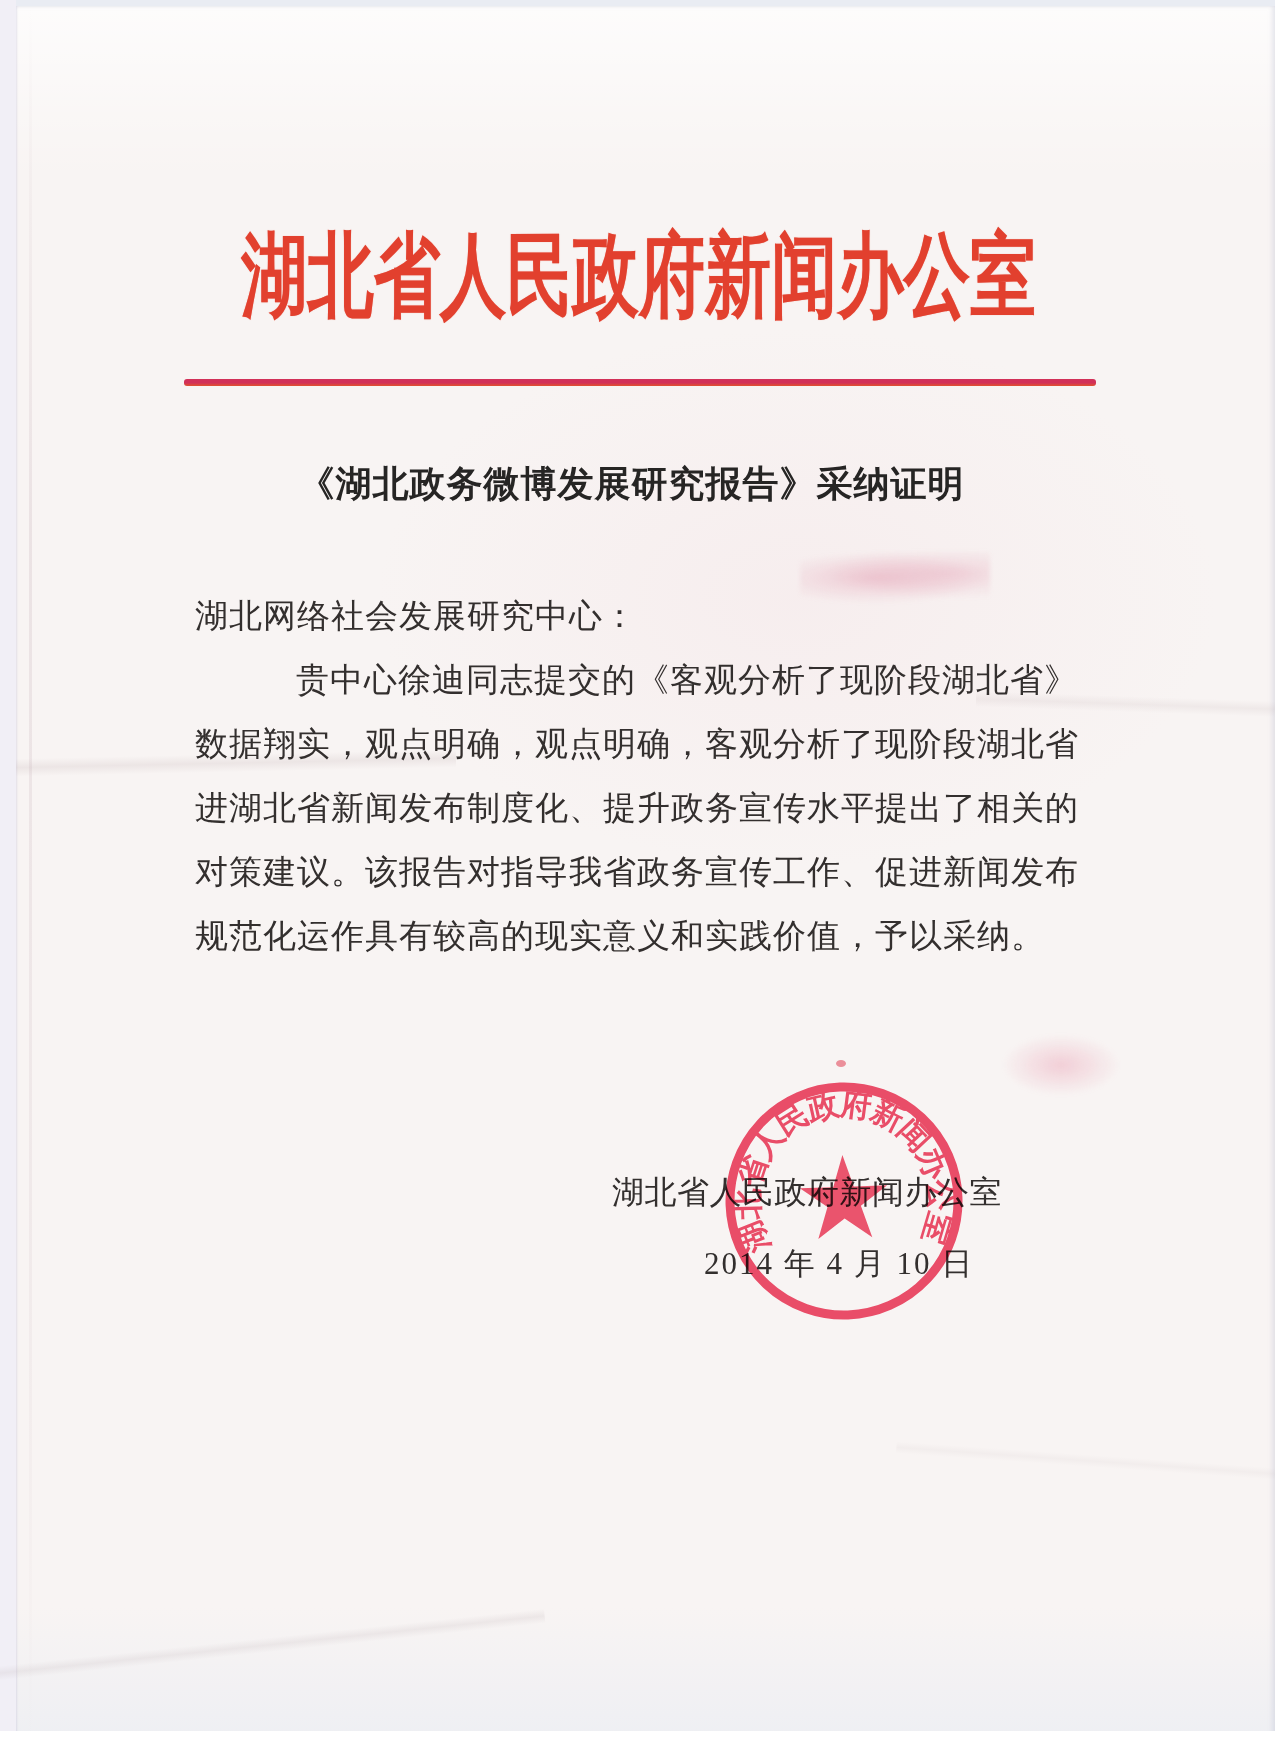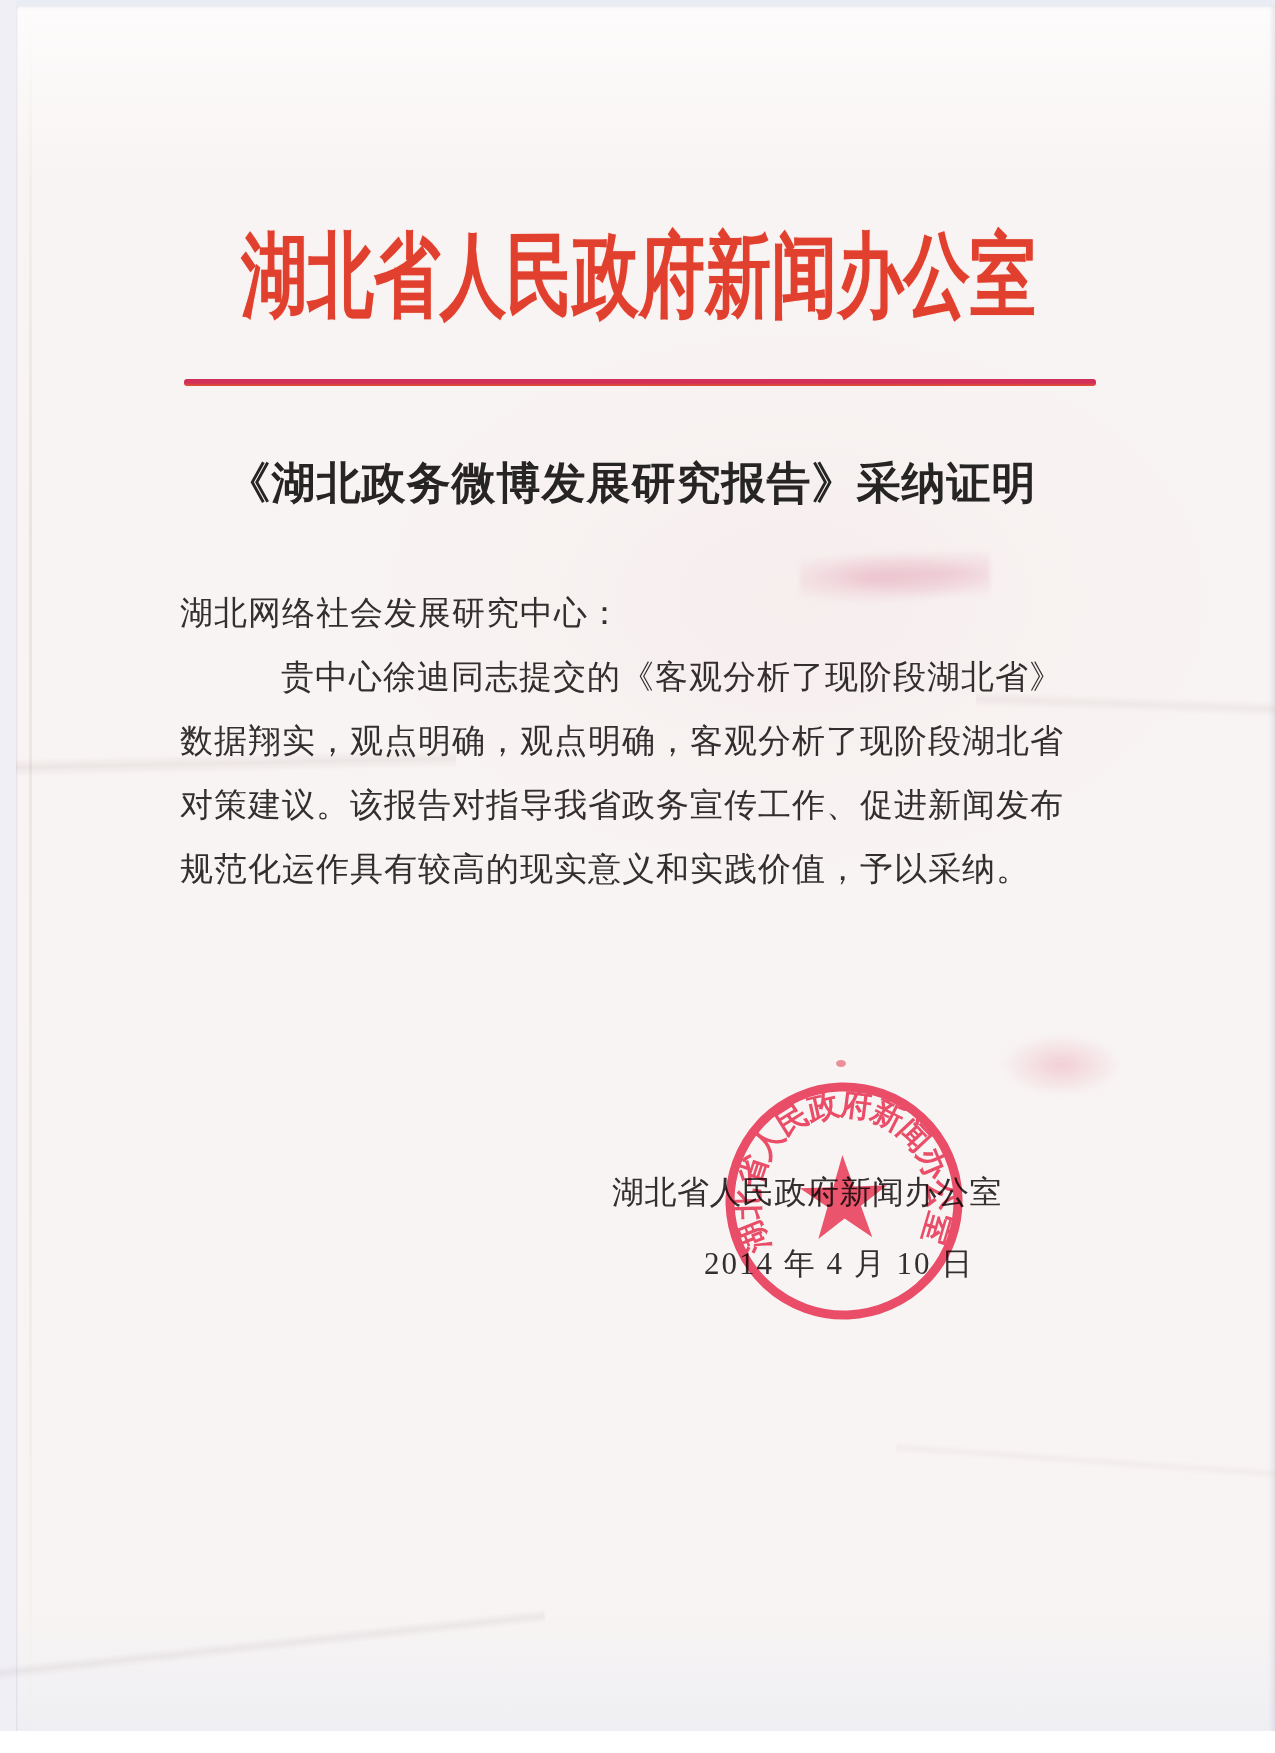--- a/index.html
+++ b/index.html
@@ -72,30 +72,29 @@
   .red-rule {
     position: absolute; left: 168px; top: 373px;
     width: 912px; height: 7px;
     border-radius: 3px;
     background: linear-gradient(180deg, var(--rule-red-top, #d23058) 0%, var(--rule-red-top, #d23058) 55%, var(--rule-red-bottom, #e0512f) 100%);
   }
 
   .doc-title {
     position: absolute; left: 0; right: 0; top: 452px;
     text-align: center; white-space: nowrap;
-    font-size: 44px; line-height: 52px; font-weight: 700;
+    font-size: 36px; line-height: 52px; font-weight: 700;
     letter-spacing: 1px;
     color: var(--title-black, #262524);
     transform: translateX(-14px);
   }
 
   .body-block {
-    position: absolute; left: 164px; top: 578px; width: 896px;
+    position: absolute; left: 179px; top: 578px; width: 896px;
     color: var(--body-black, #332f2e);
-    font-family: Liberation Mono, monospace;
   }
   .body-block p {
     margin: 0;
     font-size: 33px;
     line-height: 64px;
     letter-spacing: 1px;
     white-space: nowrap;
   }
   .body-block p.indent { padding-left: 101px; }
 
@@ -171,20 +170,21 @@
 
     <div class="body-block">
 
         <p>湖北网络社会发展研究中心：</p>
 
         <p class="indent">贵中心徐迪同志提交的《客观分析了现阶段湖北省》</p>
 
         <p>数据翔实，观点明确，观点明确，客观分析了现阶段湖北省</p>
 
 
+        <p>进湖北省新闻发布制度化、提升政务宣传水平提出了相关的</p>
 
         <p>对策建议。该报告对指导我省政务宣传工作、促进新闻发布</p>
 
         <p>规范化运作具有较高的现实意义和实践价值，予以采纳。</p>
 
       </div>
 
     <div class="signature">湖北省人民政府新闻办公室</div>
     <div class="doc-date">2014 年 4 月 10 日</div>
 

